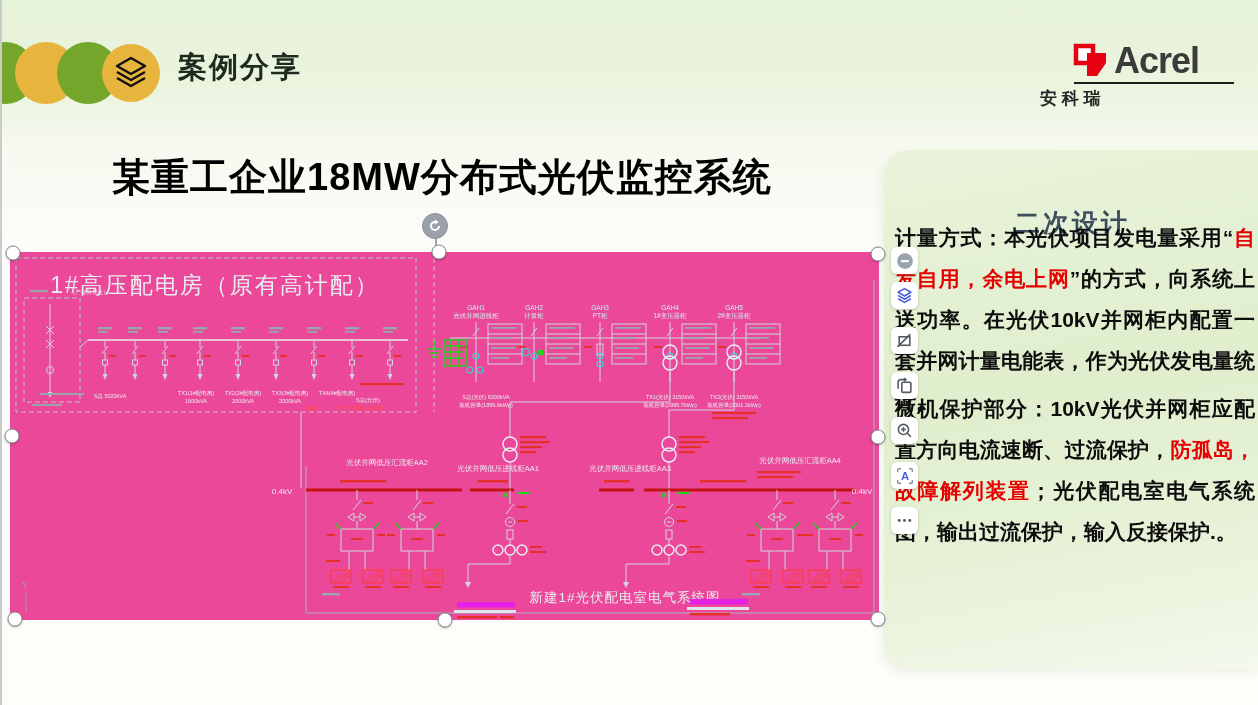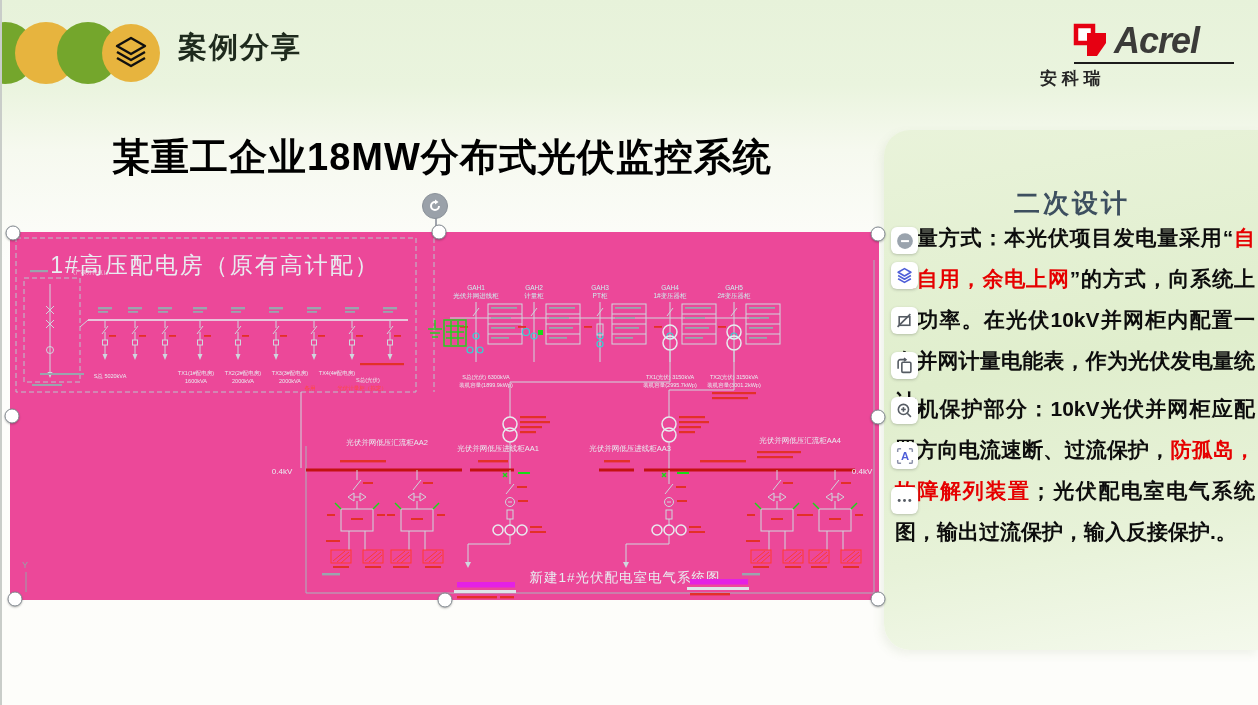--- a/index.html
+++ b/index.html
@@ -2,25 +2,25 @@
 <html><head>
 <meta charset="utf-8">
 <style>
   html,body{margin:0;padding:0;}
   body{
     width:1258px;height:705px;position:relative;overflow:hidden;
     font-family:"Liberation Sans", sans-serif;
     background:linear-gradient(180deg,#e7f2da 0px,#eaf4de 85px,#f6f9ef 150px,#fdfdfb 260px,#fdfdfa 100%);
     border-left:2px solid #c9cdc9;box-sizing:border-box;
   }
-  .abs{position:absolute;}
+  .abs{position:absolute;margin-top:20px;}
   
   .hdr-label{left:176px;top:28px;font-size:29px;font-weight:600;color:#1e2a1d;letter-spacing:2px;}
   
-  .logo-acrel{left:1112px;top:20px;font-size:36px;font-weight:800;font-style:italic;color:#3b3b39;letter-spacing:-1px;}
+  .logo-acrel{left:1112px;top:20px;font-size:36px;font-weight:800;color:#3b3b39;letter-spacing:-1px;}
   .logo-line{left:1072px;top:62px;width:160px;height:2px;background:#1c1c1c;}
   .logo-cn{left:1038px;top:67px;width:142px;display:flex;justify-content:space-between;font-size:17px;font-weight:700;color:#262626;text-align:right;}
   
   .main-title{left:110px;top:132px;font-size:38px;font-weight:700;color:#000;letter-spacing:1px;white-space:nowrap;}
   
   .panel{left:882px;top:130px;width:376px;height:520px;border-radius:26px 0 0 26px;
     background:linear-gradient(170deg,#e9f3da 0%,#e0eecd 45%,#e7f2d8 75%,#f4f9ec 100%);
     box-shadow:-3px 4px 10px rgba(110,140,80,.10);}
   .panel-heading{left:882px;top:186px;width:376px;text-align:center;font-size:26px;font-weight:800;color:#3d4f5f;letter-spacing:3px;}
   .panel-p{left:893px;width:360px;font-size:21px;font-weight:700;color:#0d0d0d;line-height:41px;margin:0;text-align:justify;}

